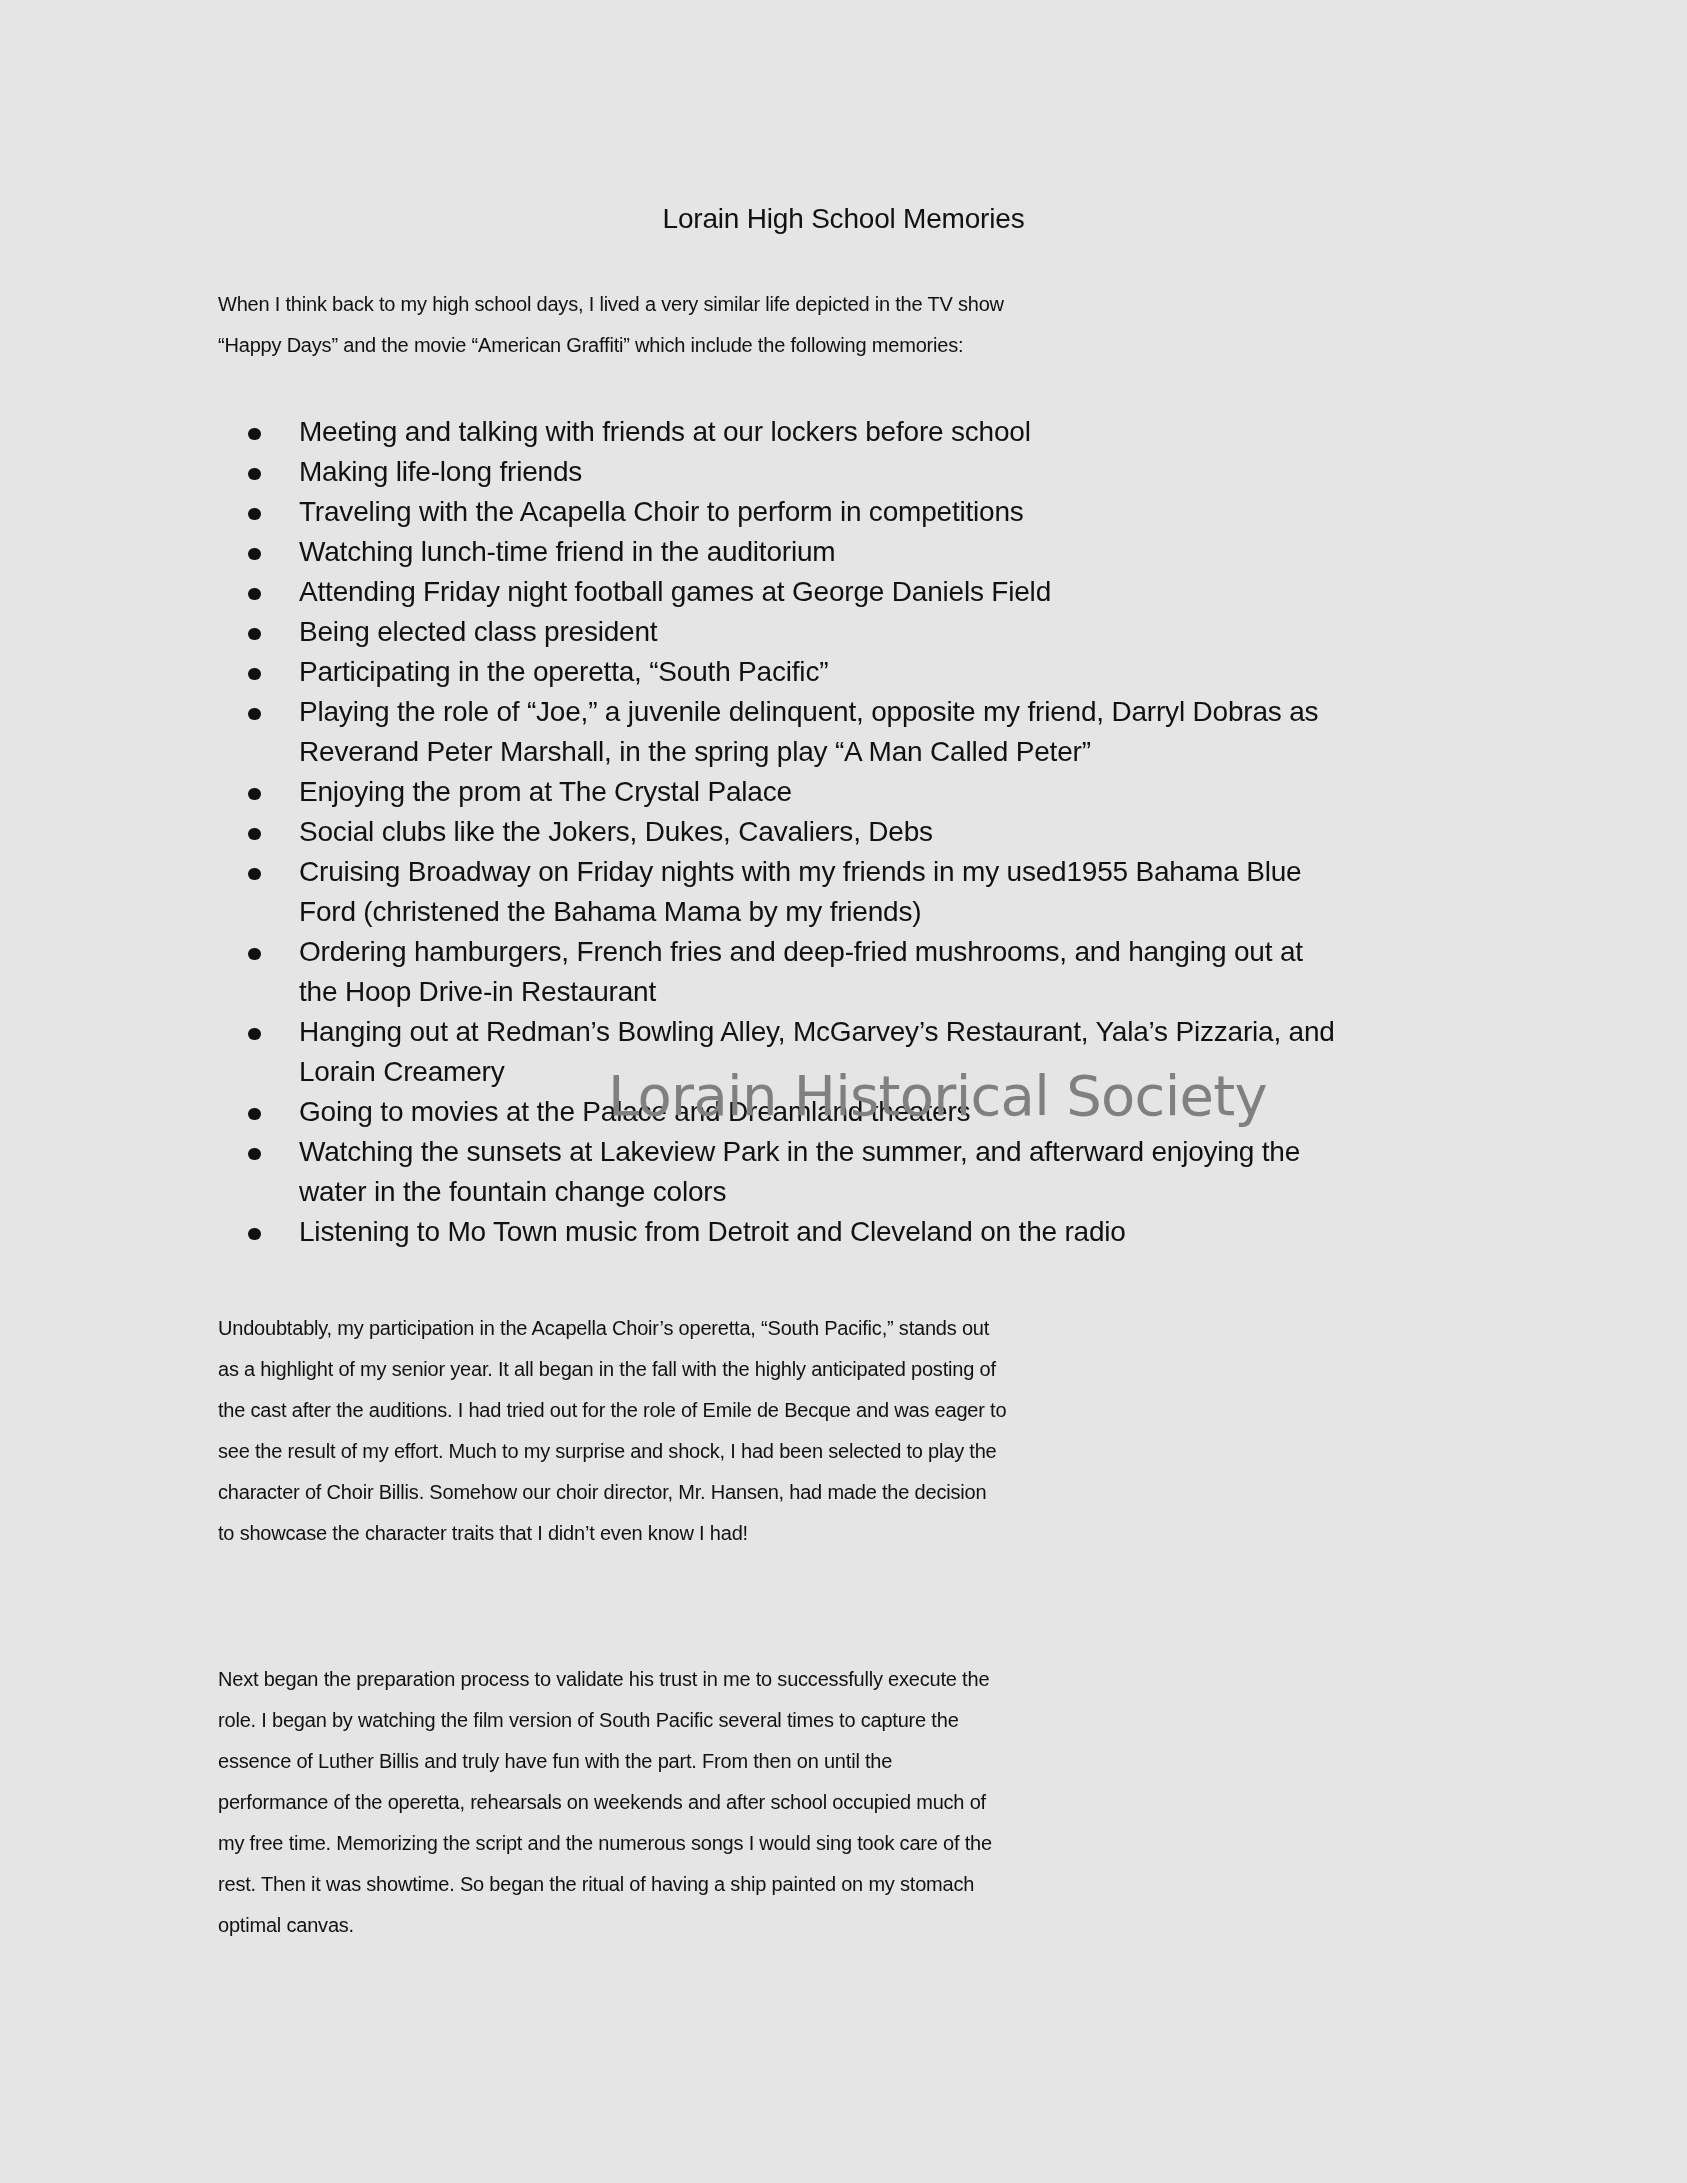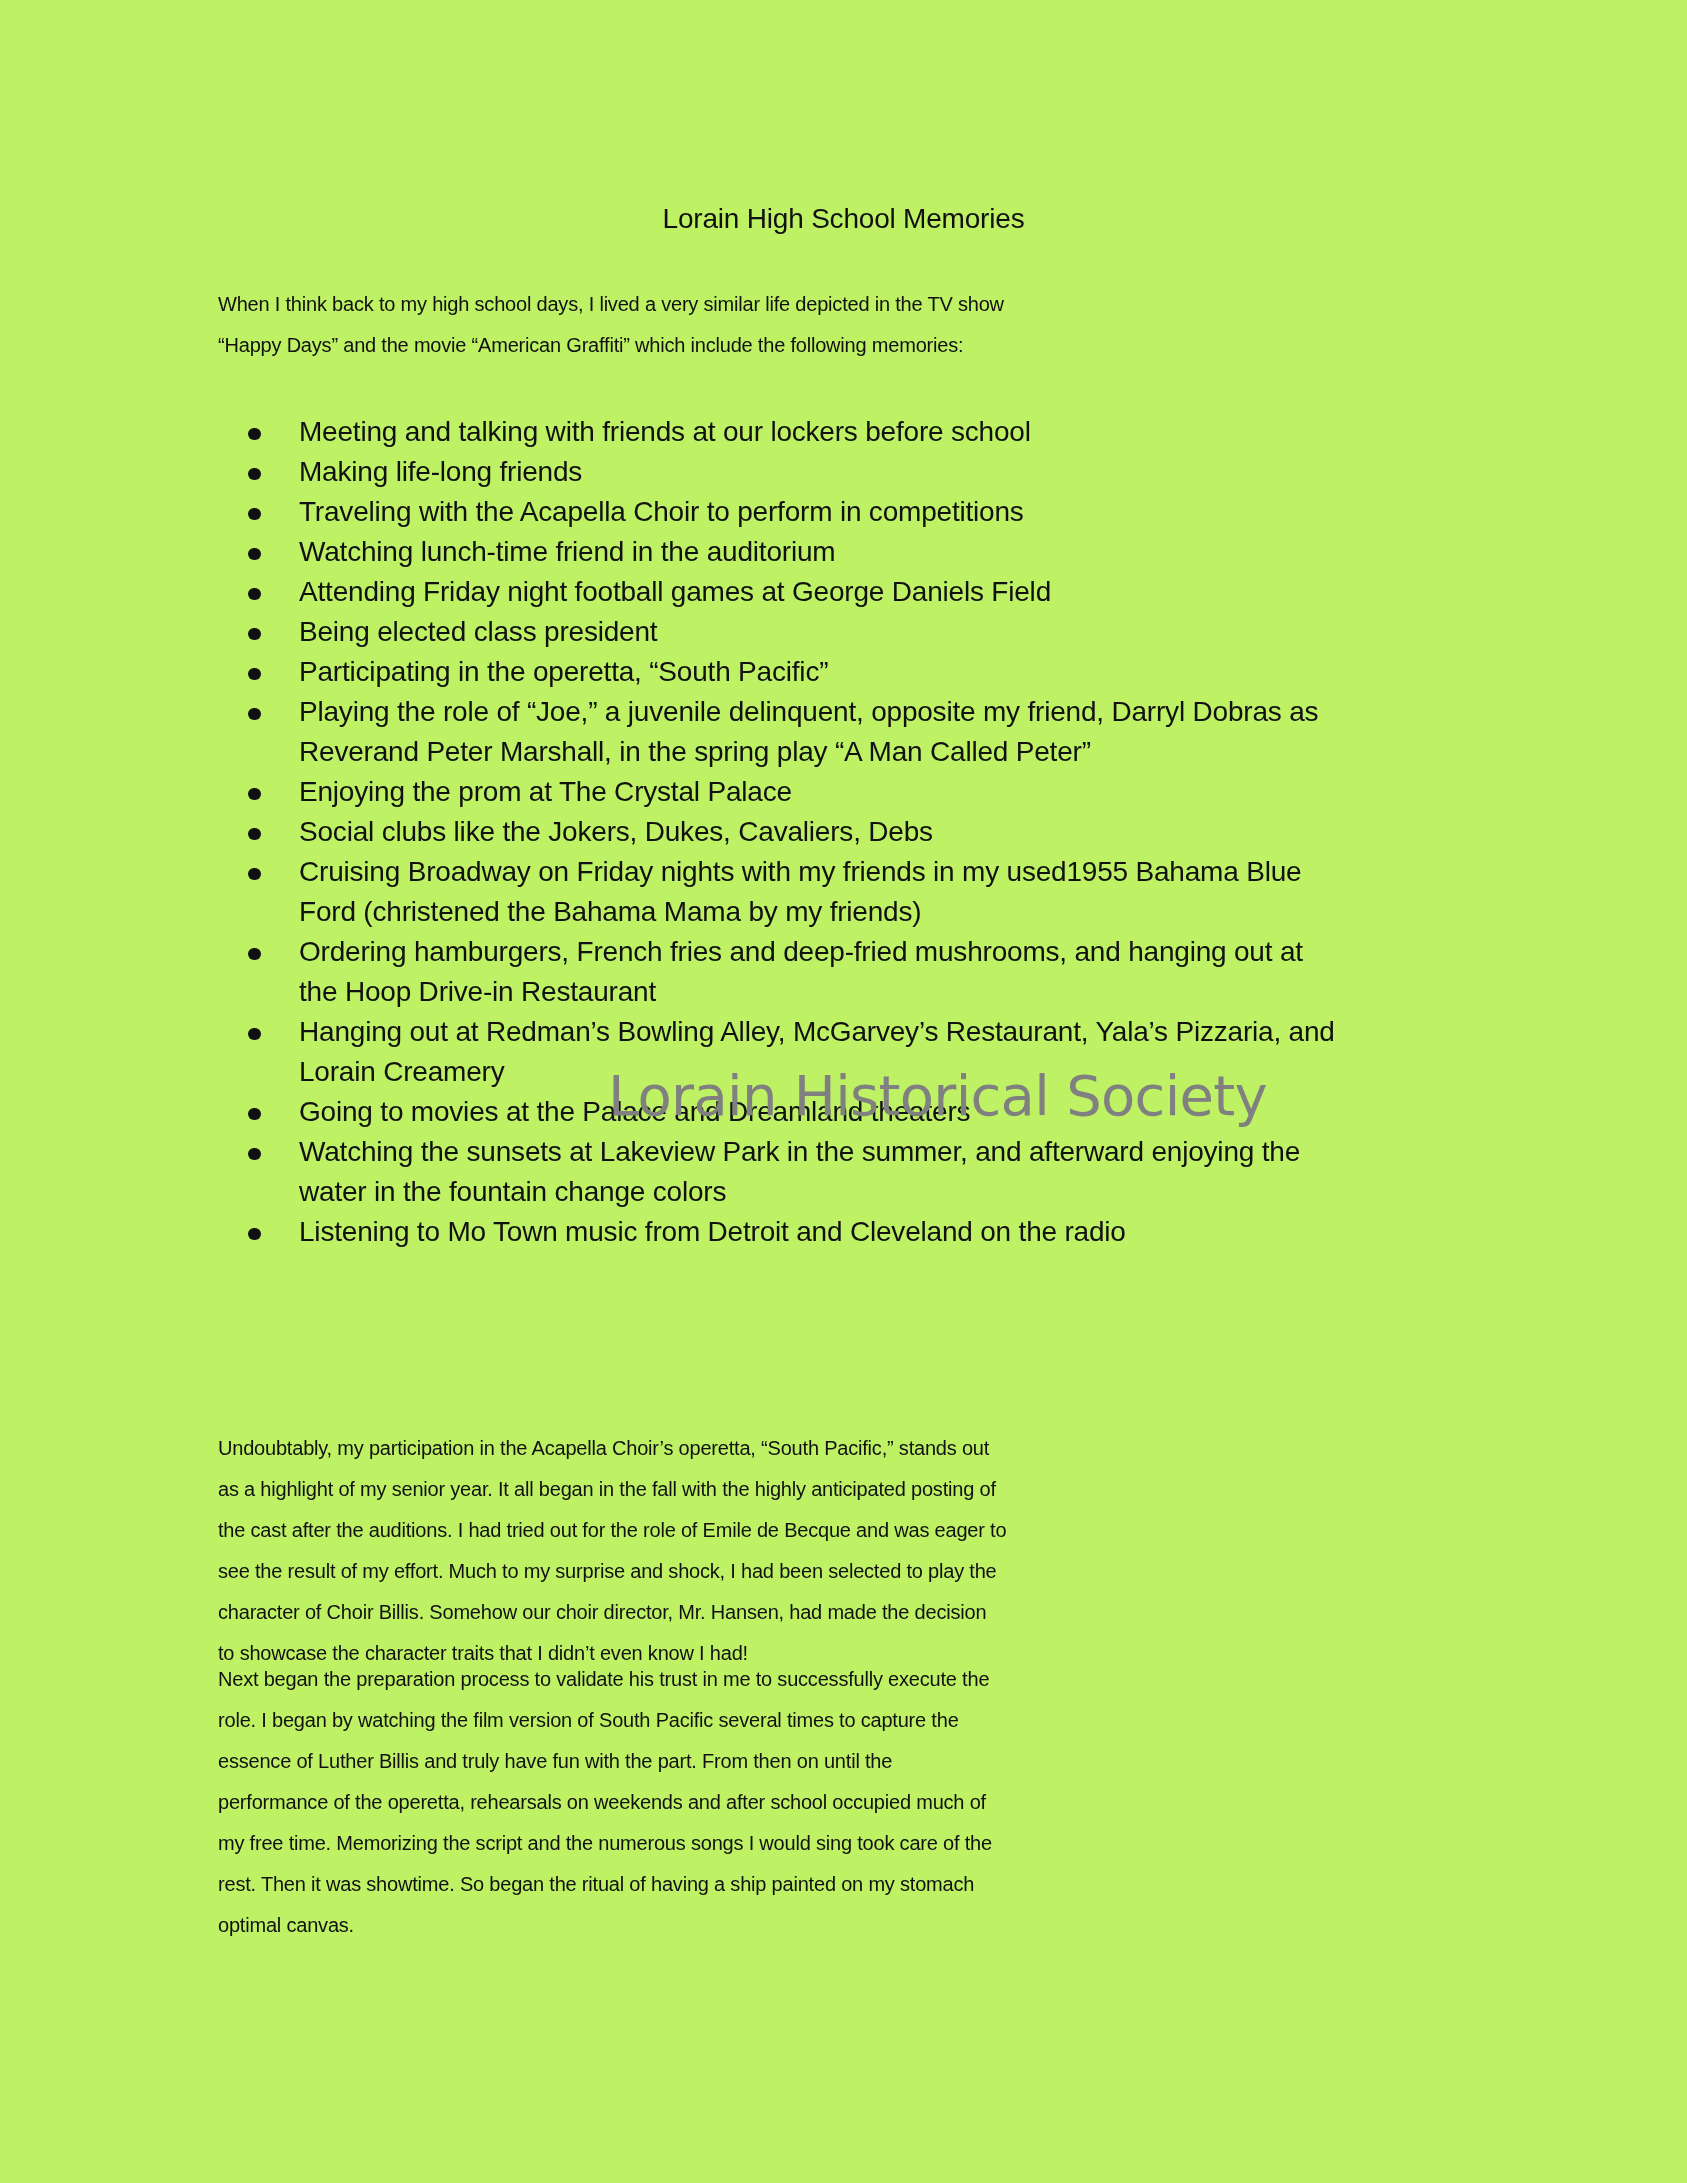--- a/index.html
+++ b/index.html
@@ -14,21 +14,21 @@
       overflow: hidden;
       font-family: "Liberation Sans", sans-serif;
       color: #111111;
     }
     .page {
       position: absolute;
       left: 0;
       top: 0;
       width: 1687px;
       height: 2183px;
-      background: #bef264;
+      background: #e5e5e5;
     }
     .title {
       position: absolute;
       left: 0;
       top: 198px;
       width: 1687px;
       text-align: center;
       font-size: 28px;
       line-height: 41px;
       letter-spacing: -0.2px;
@@ -42,21 +42,21 @@
       font-size: 20px;
       line-height: 41px;
       letter-spacing: -0.2px;
       margin: 18px;
     }
     .para .line {
       display: block;
       white-space: nowrap;
     }
     #intro { top: 266px; }
-    #para1 { top: 1410px; }
+    #para1 { top: 1290px; }
     #para2 { top: 1641px; }
 
     .memories {
       position: absolute;
       left: 0;
       top: 412px;
       width: 1641px;
       margin: 0;
       padding: 0;
       list-style: none;

